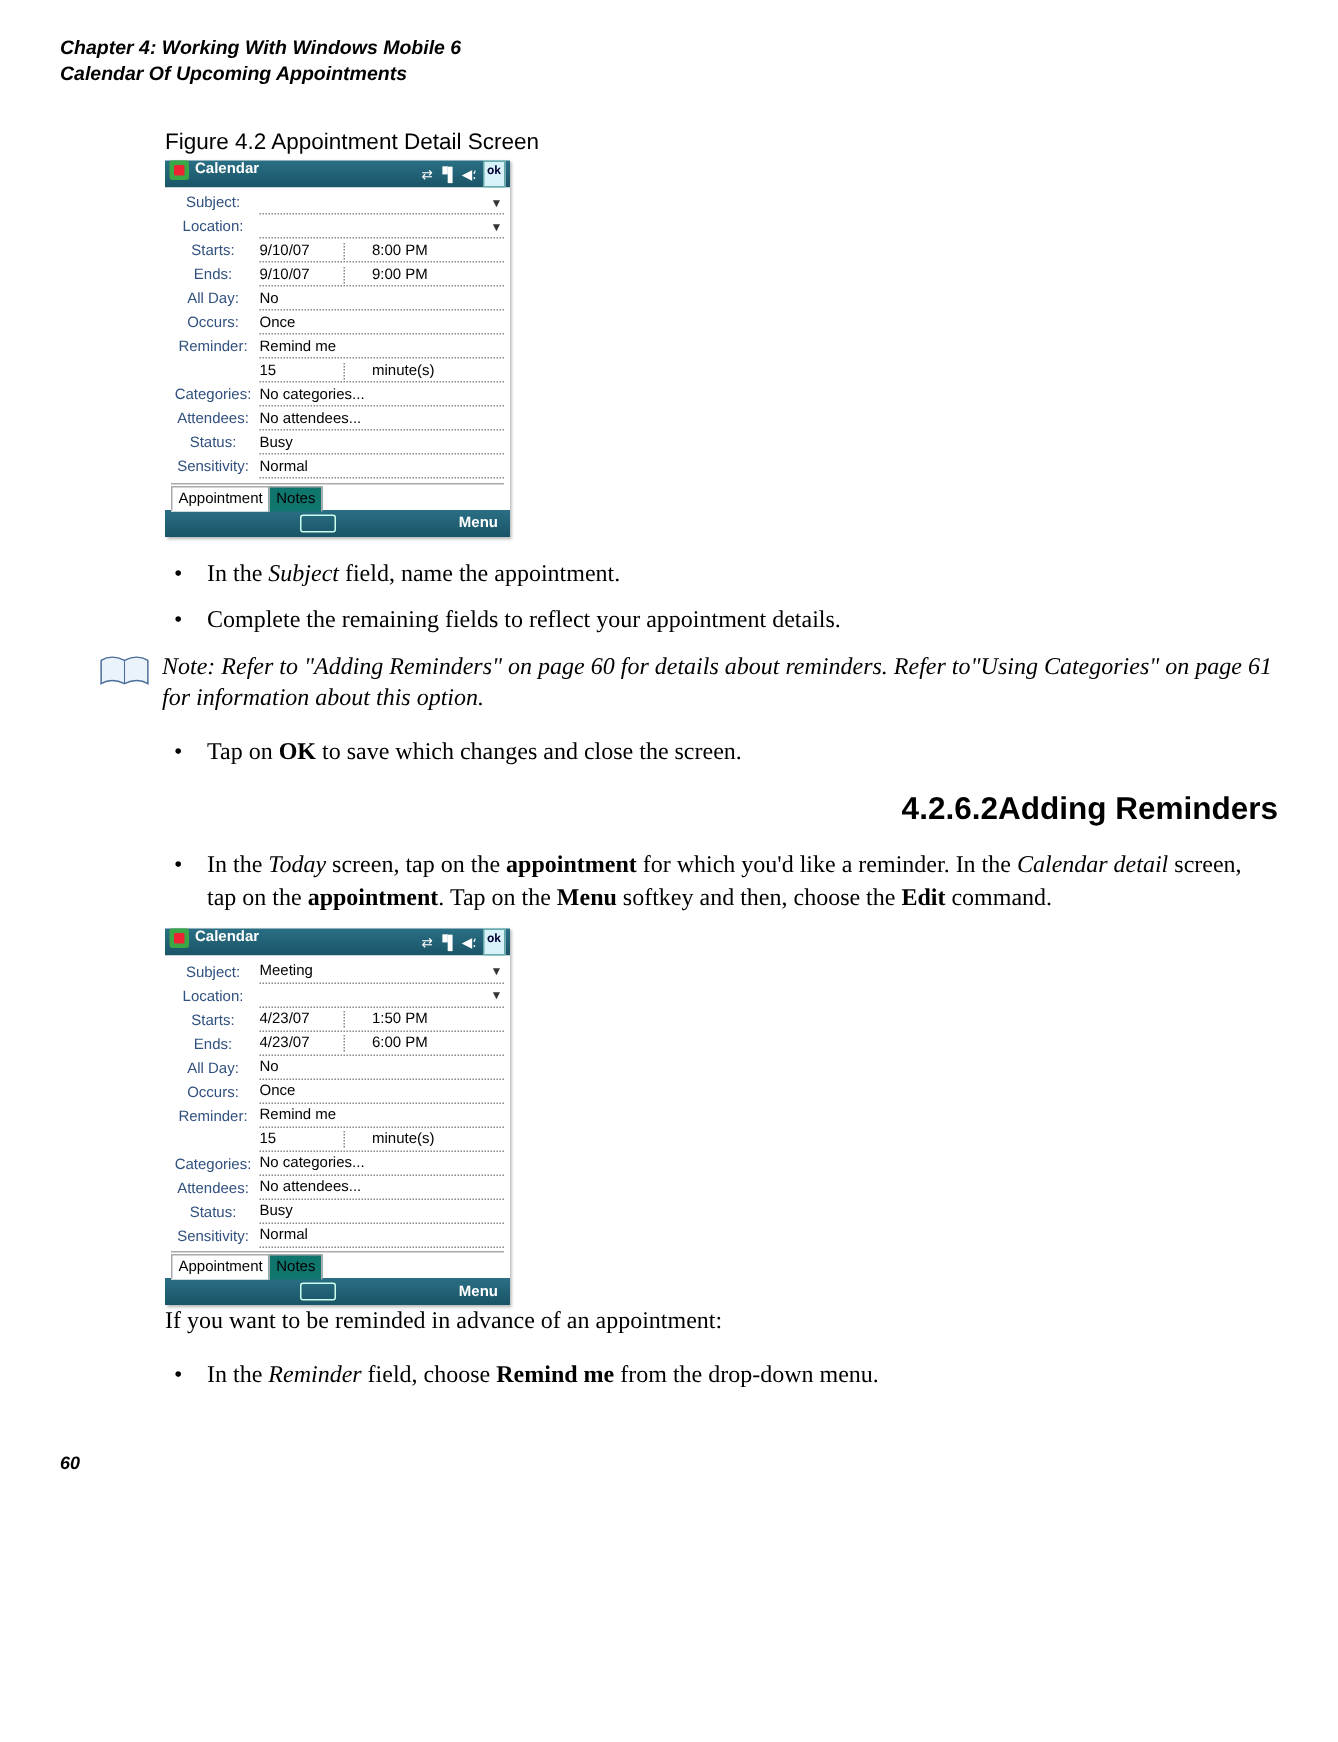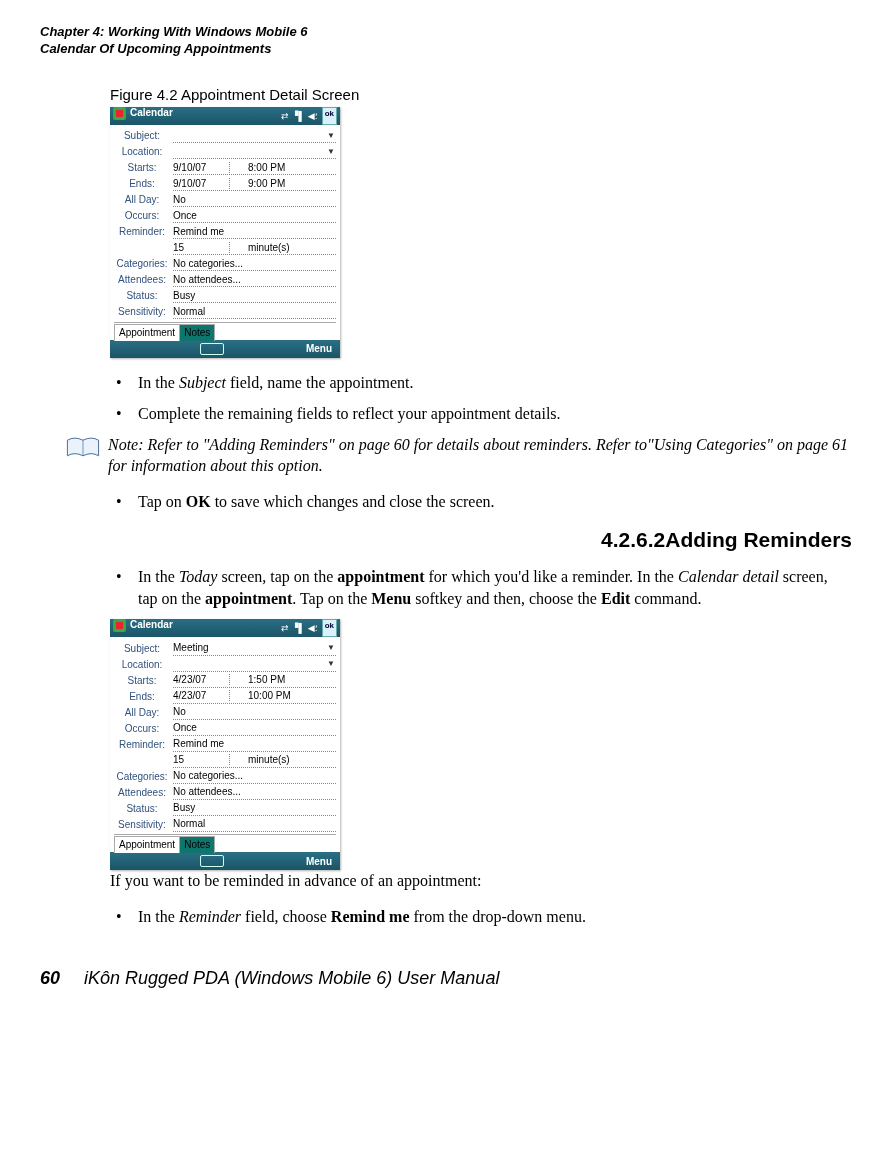--- a/index.html
+++ b/index.html
@@ -94,21 +94,21 @@
     text-align: right;
   }
   .heading-num { display:inline-block; width:66px; }
 
   .plain-para { margin-left:70px; margin-bottom:8px; line-height:1.35; }
 
   .footer {
     display:flex; align-items:center; gap:24px;
     font-family: "Trebuchet MS", "Segoe UI", Arial, sans-serif;
     font-style: italic;
-    font-size: 18px;
+    font-size: 12px;
     margin-top: 40px;
   }
   .footer .pagenum { font-weight:bold; font-style:italic; }
   b.strong { font-weight:bold; font-style:normal; }
 </style>
 </head>
 <body>
 
 <div class="header-chapter">
   <div>Chapter 4:  Working With Windows Mobile 6</div>
@@ -285,21 +285,21 @@
         <span class="form-label">Starts:</span>
         <span class="form-value split">
           <span>4/23/07</span>
           <span>1:50 PM</span>
         </span>
       </div>
     <div class="form-row">
         <span class="form-label">Ends:</span>
         <span class="form-value split">
           <span>4/23/07</span>
-          <span>10:00 PM</span>
+          <span>6:00 PM</span>
         </span>
       </div>
     <div class="form-row">
         <span class="form-label">All Day:</span>
         <span class="form-value">
           <span>No</span>
         </span>
       </div>
     <div class="form-row">
         <span class="form-label">Occurs:</span>
@@ -361,14 +361,13 @@
 <div class="body-text">
   <ul class="bullets">
     <li>
       <span>In the </span><em class="it">Reminder</em><span> field, choose </span><b class="strong">Remind me</b><span> from the drop-down menu.</span>
     </li>
   </ul>
 </div>
 
 <div class="footer">
   <span class="pagenum">60</span>
-  <span>iKôn Rugged PDA (Windows Mobile 6) User Manual</span>
 </div>
 
 </body></html>

